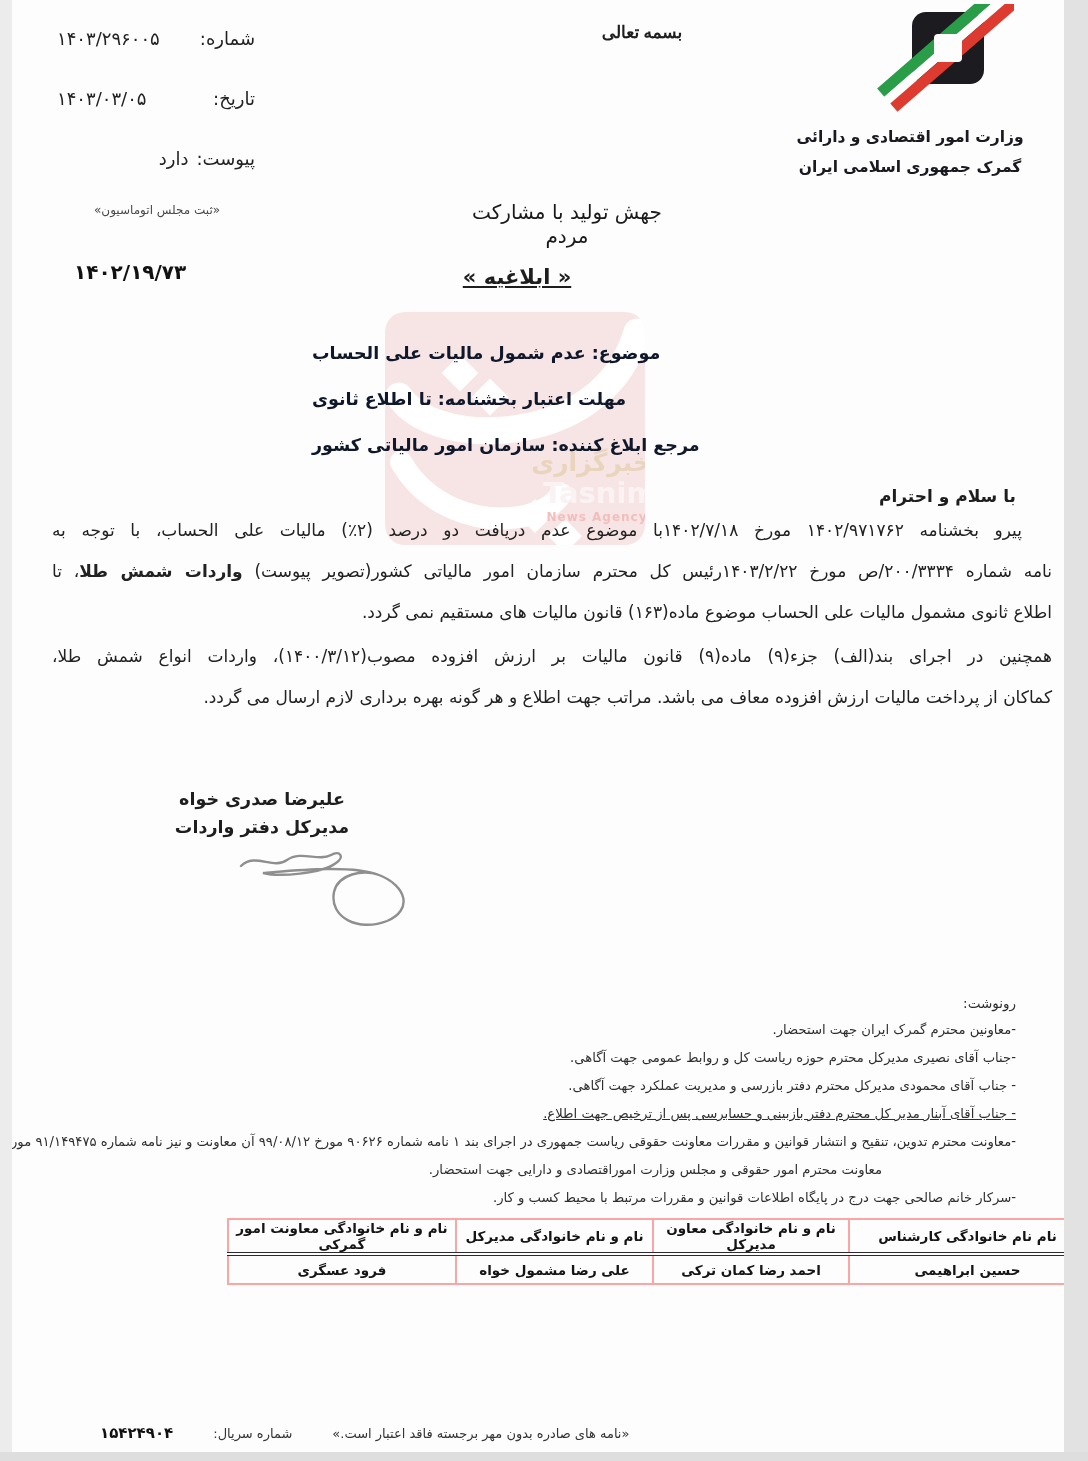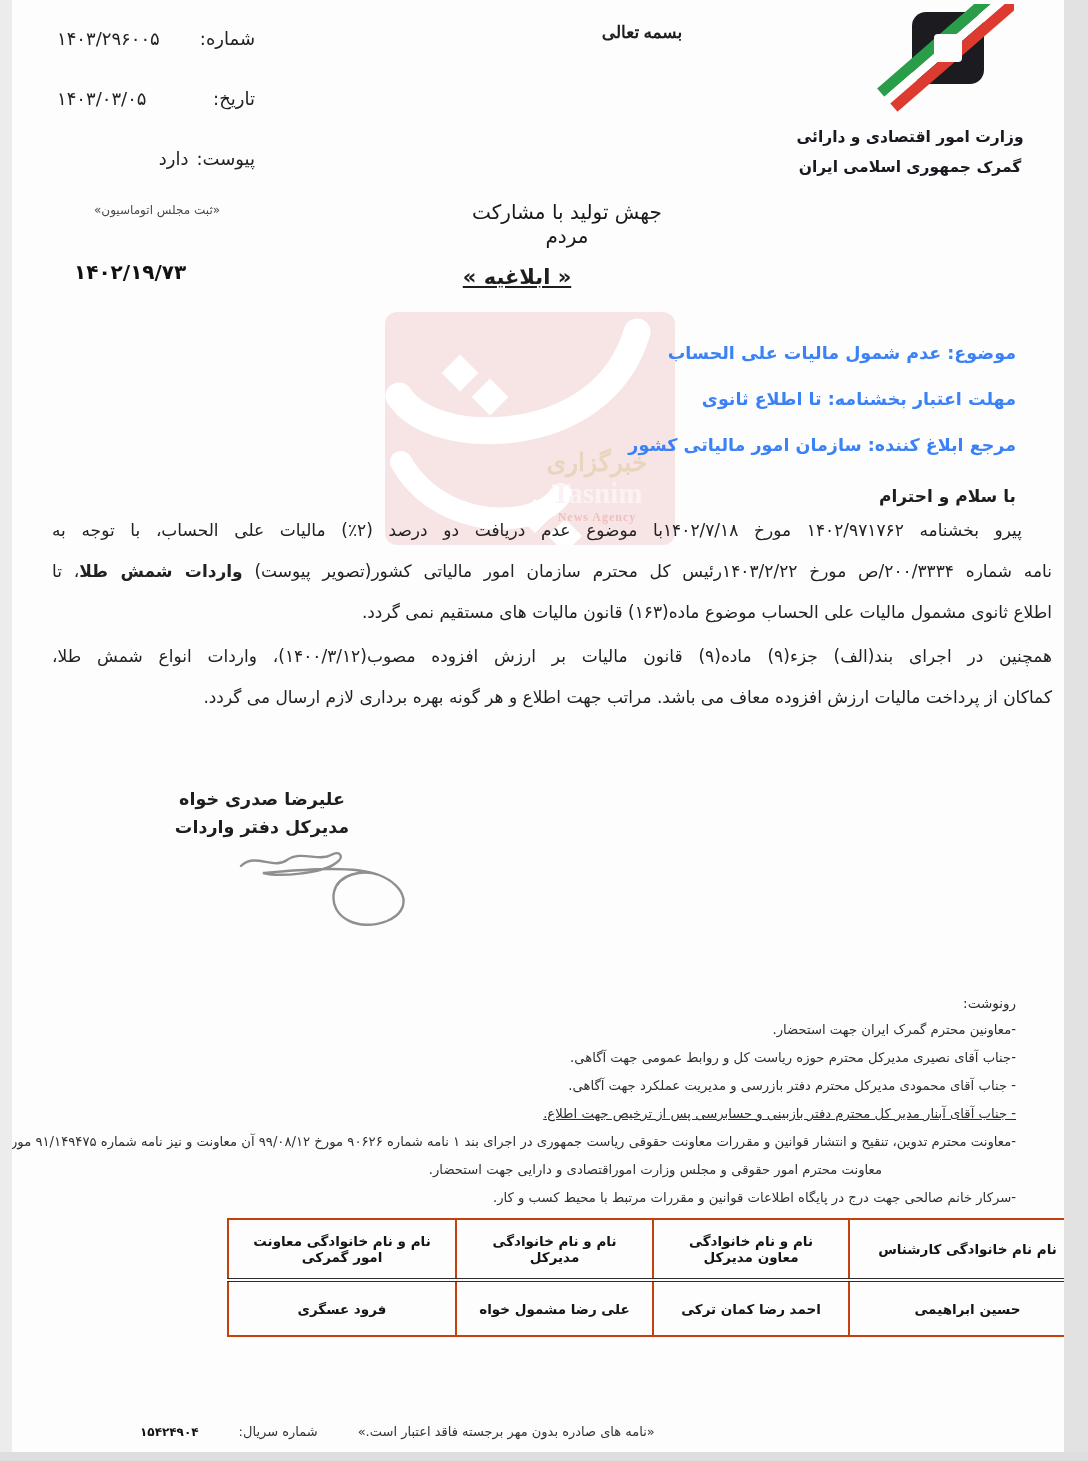--- a/index.html
+++ b/index.html
@@ -30,54 +30,54 @@
   .automation{font-size:12px;color:#4a4a4a;}
 
   .besmellah{font-size:17px;font-weight:bold;font-family:Liberation Serif, serif;}
   .slogan{font-size:20px;color:#1a1a1a;}
   .doc-title{font-size:21px;font-weight:bold;letter-spacing:1px;text-decoration:underline;}
   .stamp-no{font-size:20px;font-weight:bold;letter-spacing:2px;color:#111;}
 
   .ministry{font-size:15.5px;font-weight:bold;color:#191920;text-align:center;line-height:30px;}
 
   
-  .subject{font-size:17.5px;font-weight:bold;text-align:right;line-height:46px;color:#3b82f6;}
+  .subject{font-size:17.5px;font-weight:bold;text-align:left;line-height:46px;color:#0f172a;}
   .salutation{font-size:17px;font-weight:bold;text-align:right;}
 
   
   .bodytxt{font-size:17px;color:#222;}
   .bline{position:absolute;left:0;width:1000px;direction:rtl;text-align:justify;text-align-last:justify;white-space:nowrap;}
   .bline.last{text-align:right;text-align-last:right;white-space:normal;}
   .bline.indent{padding-right:30px;width:970px;}
 
   
   .sig-name{font-size:17.5px;font-weight:bold;text-align:center;line-height:28px;}
 
   
   .cc-label{font-size:13.5px;color:#2c2c2c;}
   .cc-line{position:absolute;right:48px;left:28px;direction:rtl;text-align:right;font-size:13.2px;color:#2e2e2e;white-space:nowrap;}
   .cc-line.indented{padding-right:134px;}
 
   
   table.approval{border-collapse:collapse;table-layout:fixed;width:858px;direction:rtl;}
   table.approval th, table.approval td{
-    border:2px solid #c2410c;text-align:center;vertical-align:middle;
-    font-size:13.5px;font-weight:bold;color:#151515;padding:13px;margin-left:48px;
+    border:2px solid #fca5a5;text-align:center;vertical-align:middle;
+    font-size:13.5px;font-weight:bold;color:#151515;padding:0;margin-left:48px;
   }
   table.approval th{height:29px;border-bottom:4px double #2b2b2b;}
   table.approval td{height:27px;}
 
   
   .footer-row{display:flex;direction:rtl;align-items:baseline;gap:40px;font-size:13px;color:#333;}
-  .serial-no{font-size:12px;font-weight:bold;letter-spacing:1.5px;color:#111;margin-left:40px;}
+  .serial-no{font-size:15px;font-weight:bold;letter-spacing:1.5px;color:#111;}
 
   
   .wm{
-    position:absolute;left:373px;top:312px;width:290px;height:233px;
-    background:#f7e5e5;border-radius:12px;z-index:1;overflow:hidden;font-family:Liberation Serif, serif;
+    position:absolute;left:373px;top:312px;width:260px;height:233px;
+    background:#f7e5e5;border-radius:20px;z-index:1;overflow:hidden;
   }
   .wm-text{position:absolute;left:158px;top:138px;width:108px;text-align:center;line-height:1;}
   .wm-fa{font-size:25px;color:#e9d4bd;font-weight:bold;}
   .wm-en{font-size:29px;color:#fbf3f3;font-weight:bold;margin-top:4px;}
   .wm-sub{font-size:12px;color:#f2bdbd;font-weight:bold;margin-top:3px;letter-spacing:1px;}
 </style>
 </head>
 <body>
 
 <div class="page">

